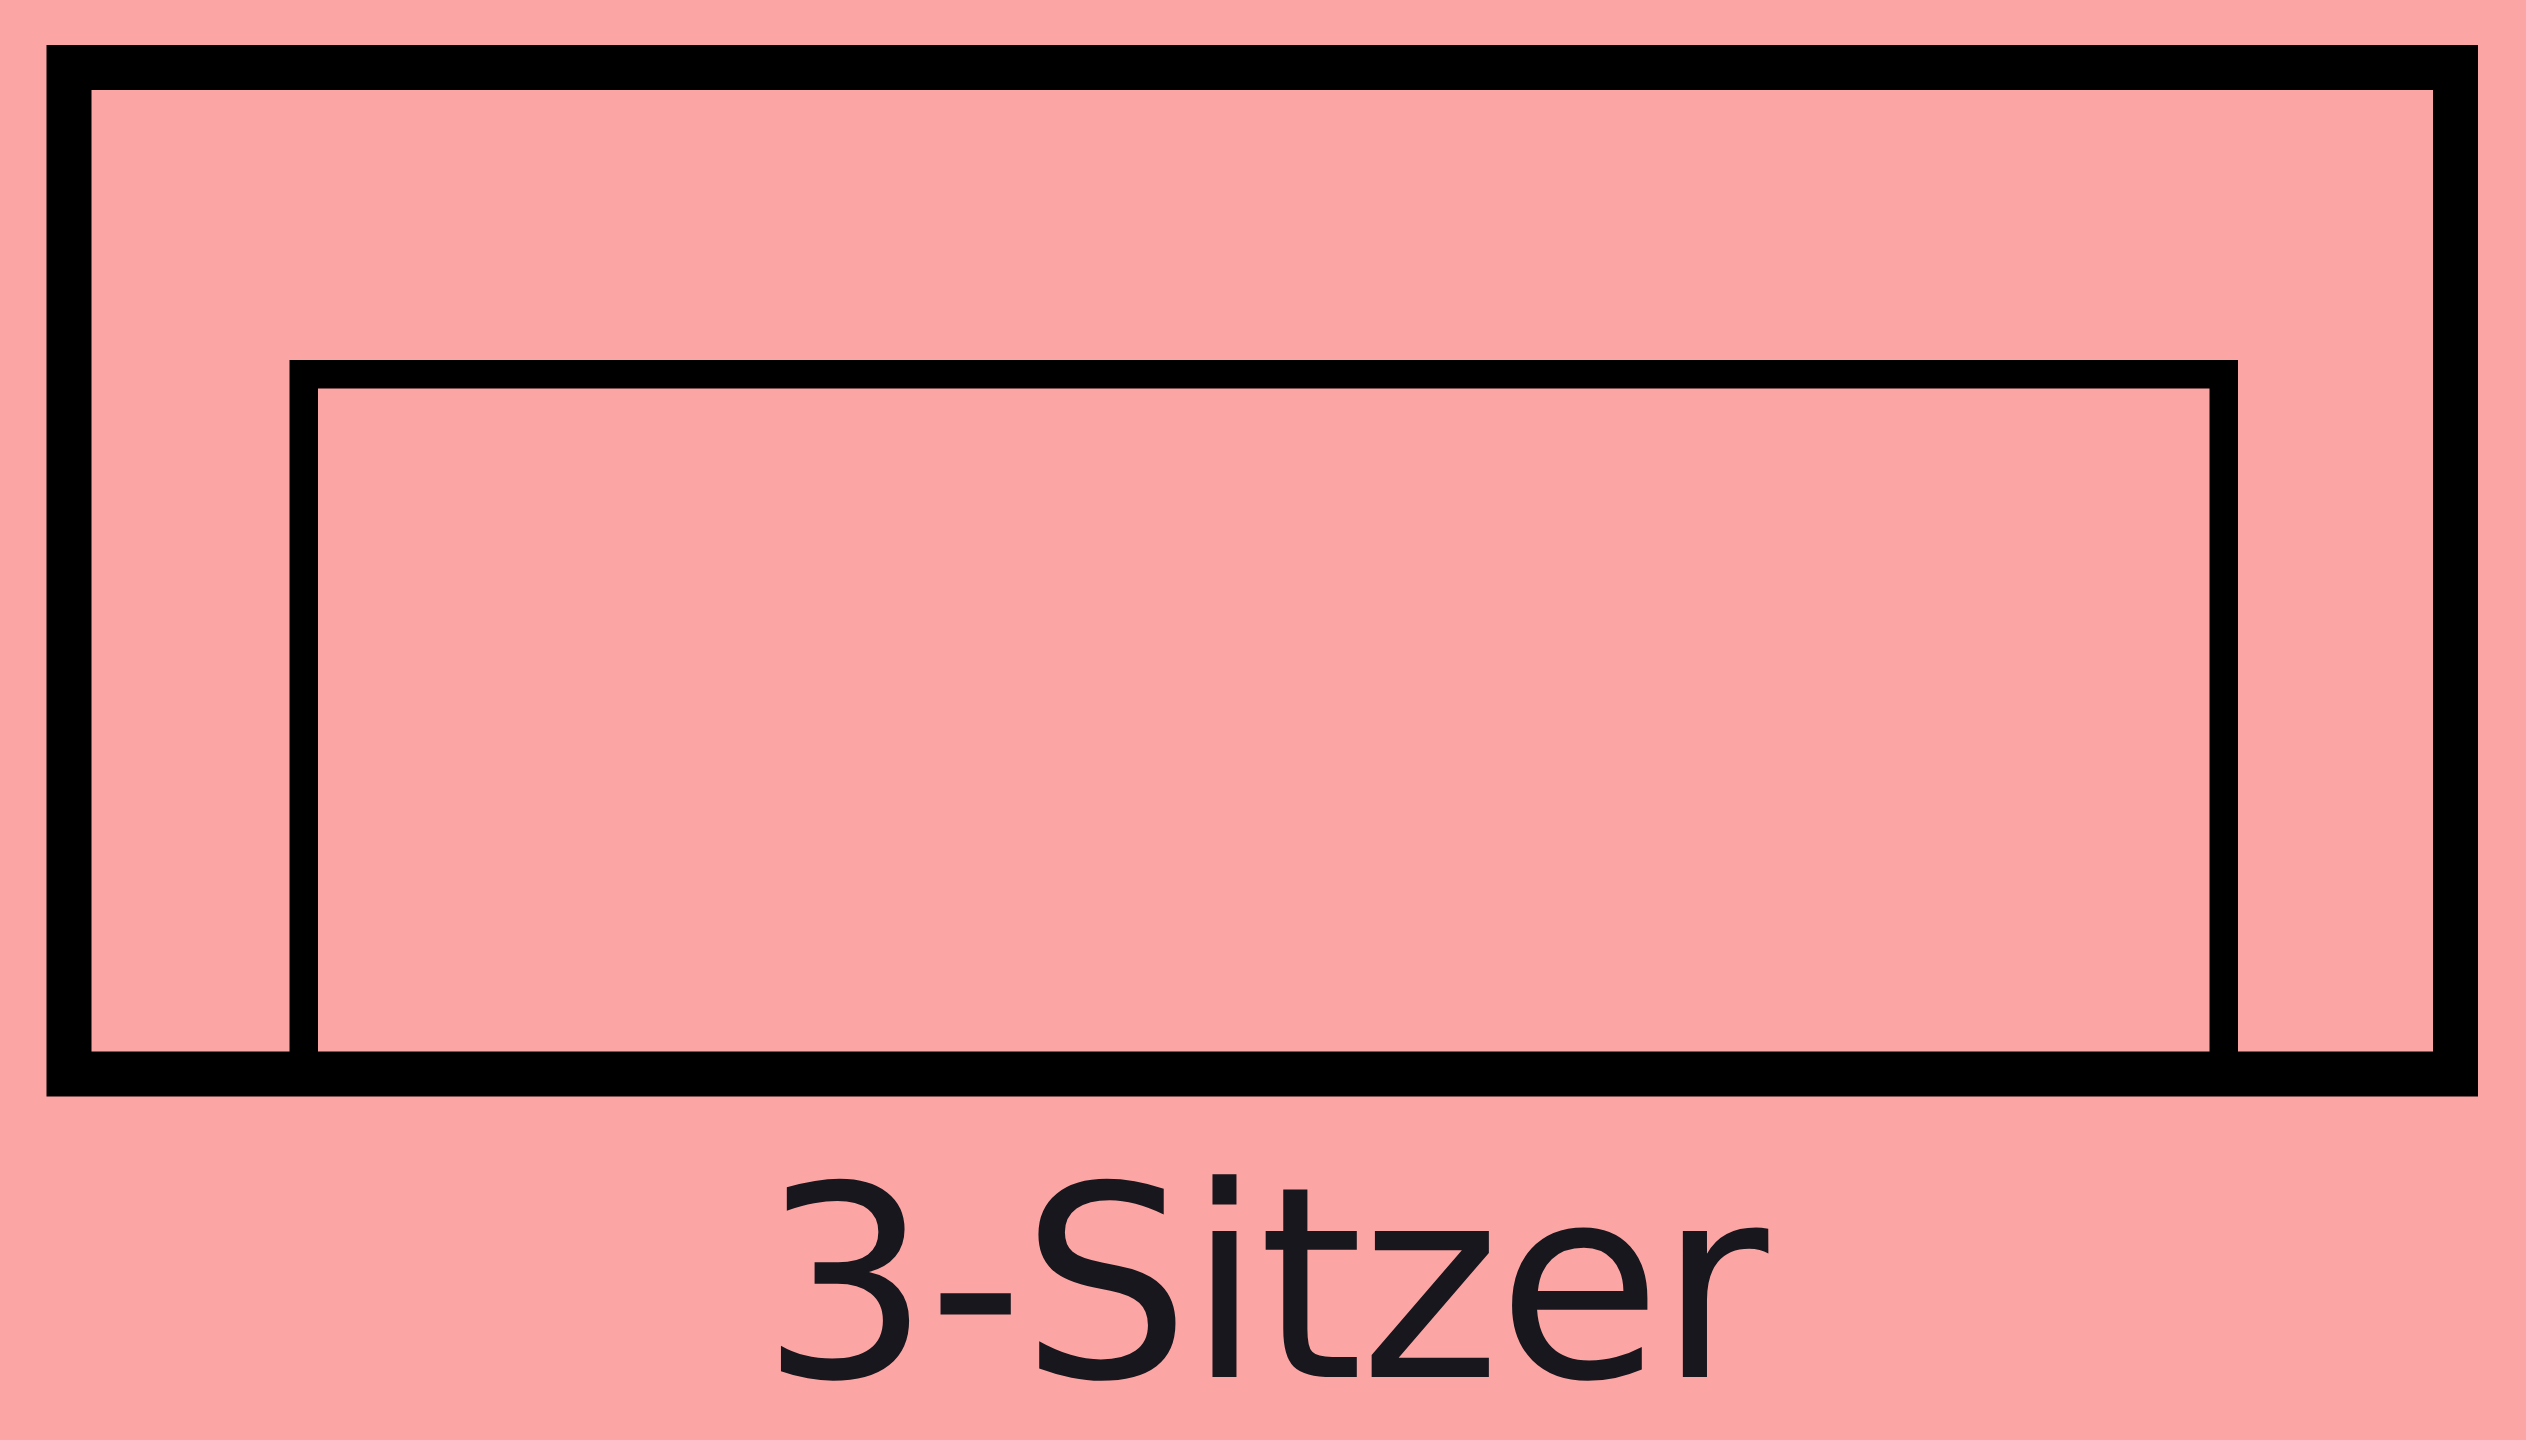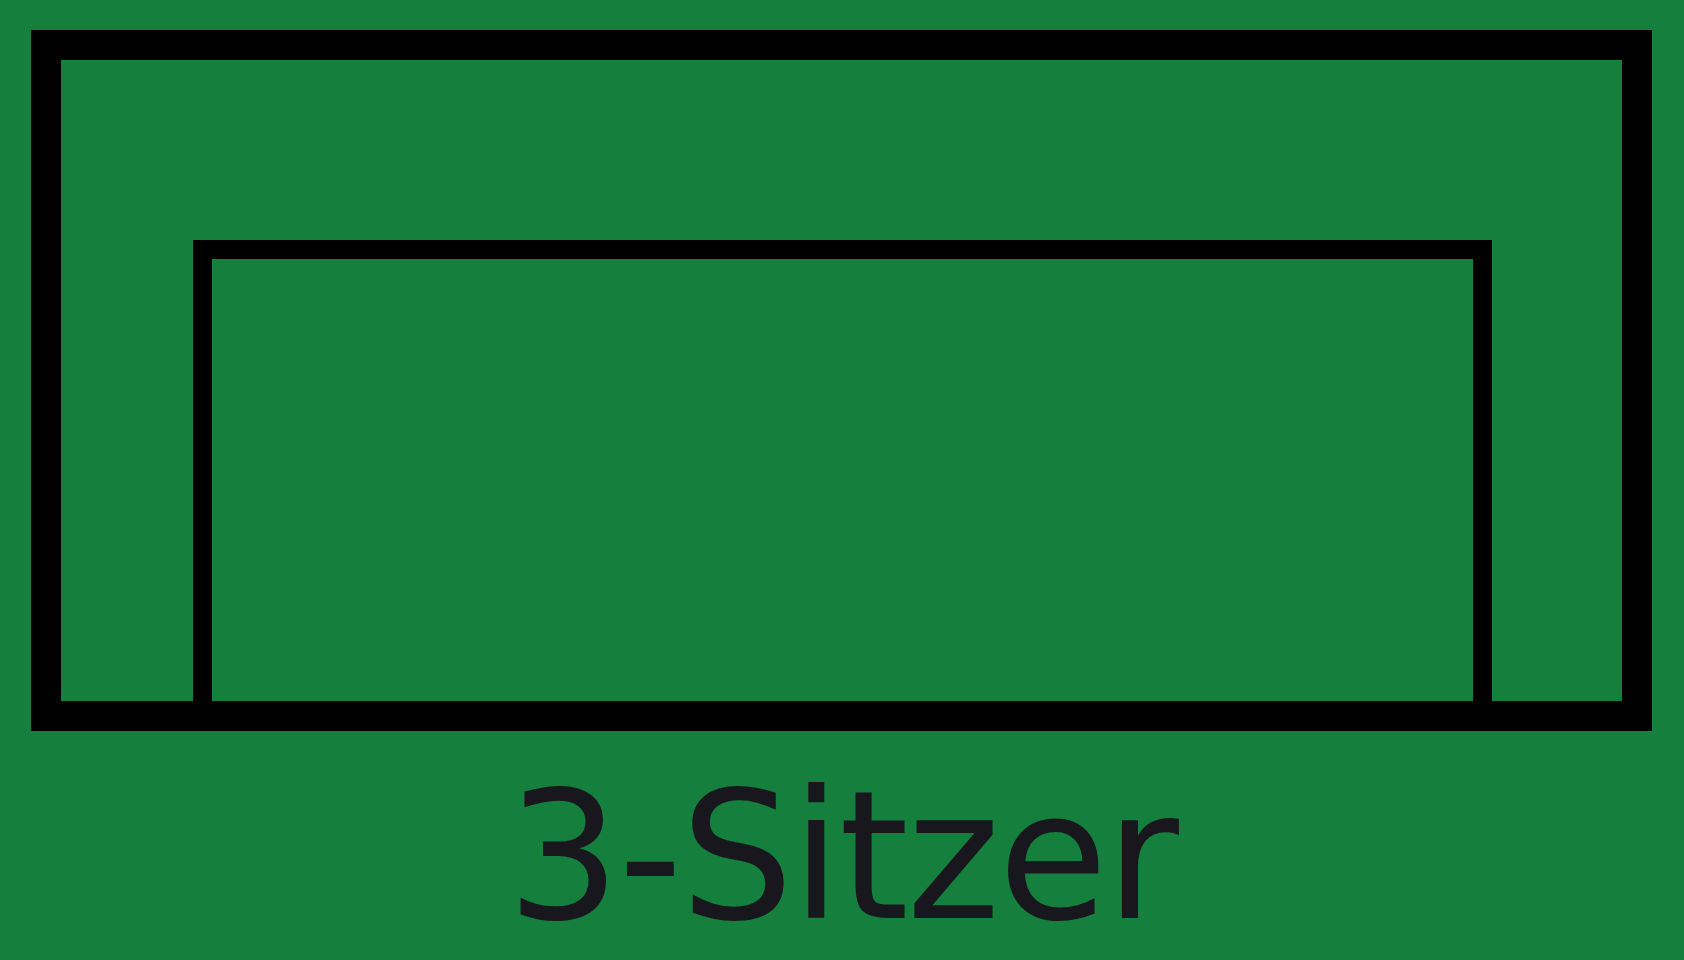--- a/index.html
+++ b/index.html
@@ -9,21 +9,21 @@
     background: #ffffff;
   }
   body {
     font-family: "Liberation Sans", sans-serif;
   }
 
   #icon-page {
     position: relative;
     width: 1684px;
     height: 960px;
-    background: #15803d;
+    background: #fca5a5;
     overflow: hidden;
   }
 
   
   .sofa-figure {
     position: absolute;
     left: 0;
     top: 0;
     width: 1684px;
     height: 740px;

